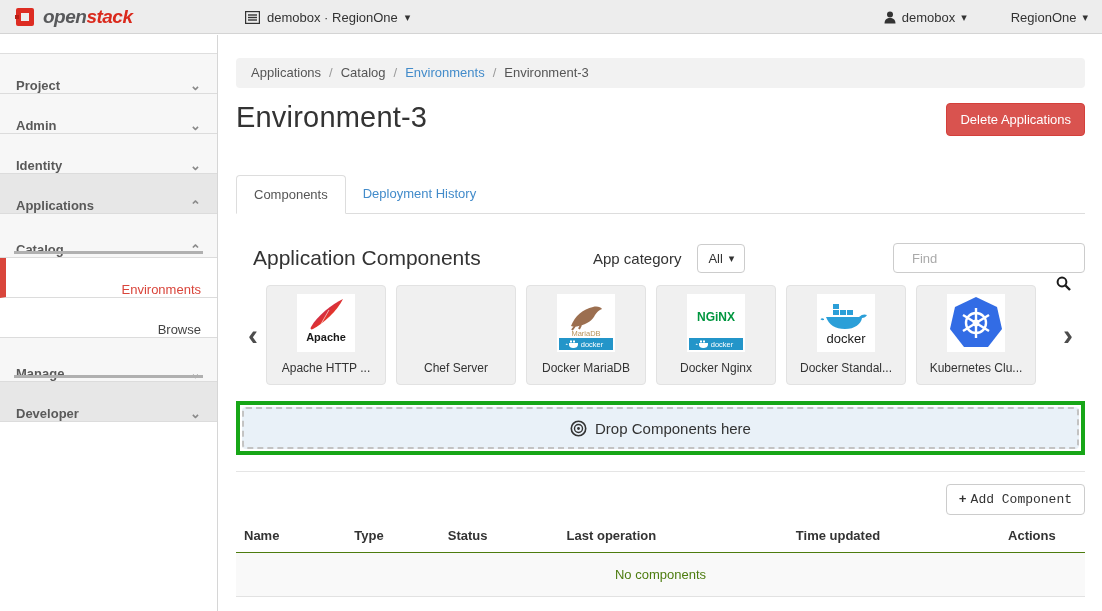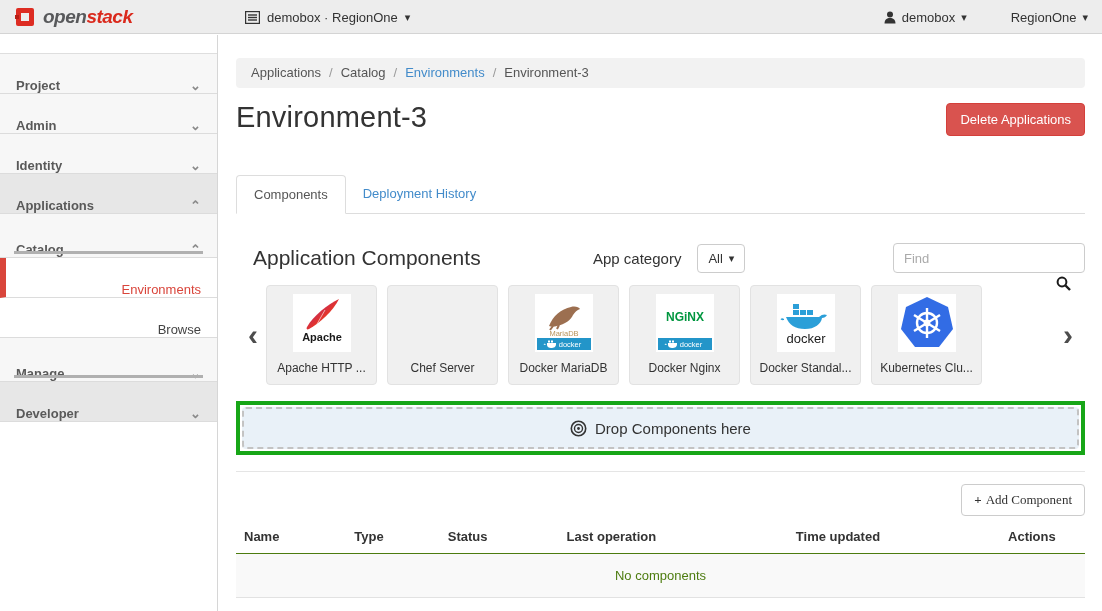--- a/index.html
+++ b/index.html
@@ -46,38 +46,38 @@
   .tabs { margin-top:39px; border-bottom:1px solid #ddd; display:flex; }
   .tab { font-size:13px; padding:11px 17px; cursor:pointer; }
   .tab.active { color:#555; background:#fff; border:1px solid #ddd; border-bottom:1px solid #fff; border-radius:4px 4px 0 0; margin-bottom:-1px; }
   .tab.inactive { color:#428bca; }
 
   .toolbar { margin-top:29px; display:flex; align-items:center; position:relative; padding:0 0 0 17px; }
   .section-heading { font-size:21px; color:#333; width:340px; }
   .filter-label { font-size:15px; color:#333; margin-right:16px; }
   .btn-dropdown { background:#fff; border:1px solid #ccc; border-radius:4px; font-size:13px; color:#333; padding:6px 10px; cursor:pointer; display:flex; align-items:center; gap:6px; font-family:Liberation Sans, sans-serif; }
   .search-wrap { margin-left:auto; position:relative; }
-  .search-input { width:192px; height:30px; border:1px solid #ccc; border-radius:4px; padding:0 10px; font-size:13px; color:#333; font-family:inherit; }
+  .search-input { width:192px; height:30px; border:1px solid #ccc; border-radius:4px; padding:0 18px; font-size:13px; color:#333; font-family:inherit; }
   .search-input::placeholder { color:#aaa; }
   .search-icon { position:absolute; right:14px; top:33px; cursor:pointer; }
 
   .carousel { margin-top:12px; display:flex; align-items:center; padding:0 4px; }
   .car-arrow { width:26px; font-size:30px; font-weight:bold; color:#4d4d4d; text-align:center; cursor:pointer; line-height:100px; user-select:none; }
   .cards { flex:1; display:flex; gap:10px; }
-  .card { width:111px; height:100px; background:#f0f0f0; border:1px solid #e2e2e2; border-radius:4px; position:relative; display:flex; justify-content:center; cursor:pointer; }
+  .card { width:120px; height:100px; background:#f0f0f0; border:1px solid #e2e2e2; border-radius:4px; position:relative; display:flex; justify-content:center; cursor:pointer; }
   .logo-box { position:absolute; top:8px; width:58px; height:58px; background:#fff; display:flex; align-items:center; justify-content:center; }
   .card-label { position:absolute; bottom:9px; font-size:12px; color:#333; white-space:nowrap; }
 
   .dropzone-outer { margin:16px 0 0 0; border:4px solid #17a617; padding:2px; }
   .dropzone { border:2px dashed #c3c3c3; border-radius:4px; background:#e9f1f8; height:42px; display:flex; align-items:center; justify-content:center; gap:8px; font-size:15px; color:#333; }
 
   .divider { margin-top:16px; border:none; border-top:1px solid #e5e5e5; }
 
   .actions-row { margin-top:12px; text-align:right; }
-  .btn-default { background:#fff; border:1px solid #ccc; border-radius:4px; font-size:13px; color:#333; padding:7px 12px; cursor:pointer; font-family:Liberation Serif, serif; }
+  .btn-default { background:#fff; border:1px solid #ccc; border-radius:4px; font-size:13px; color:#333; padding:7px 12px; cursor:pointer; font-family:Liberation Mono, monospace; }
   .btn-default b { margin-right:4px; }
 
   table.components { margin-top:4px; width:100%; border-collapse:collapse; }
   table.components th { text-align:left; font-size:13px; font-weight:bold; color:#333; padding:9px 8px; }
   table.components td.empty { text-align:center; font-size:13px; color:#4d7c0f; padding:14px; background:#f9f9f9; border-top:1px solid #4d7c0f; border-bottom:1px solid #e2e2e2; }
 </style>
 </head>
 <body>
 
 <div class="app">

